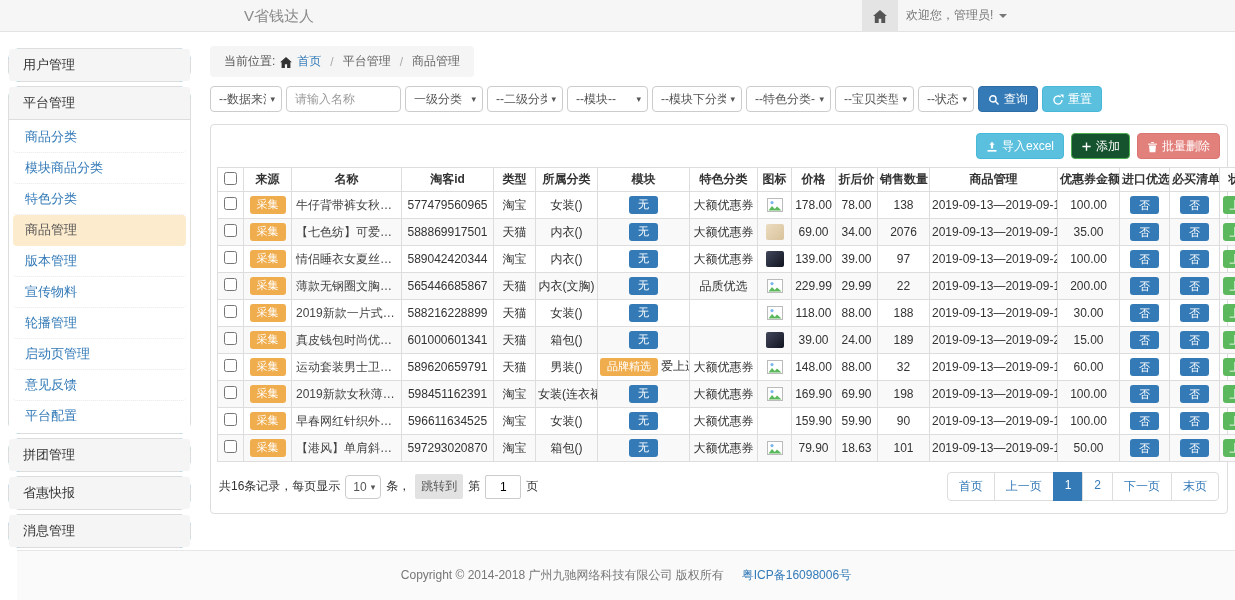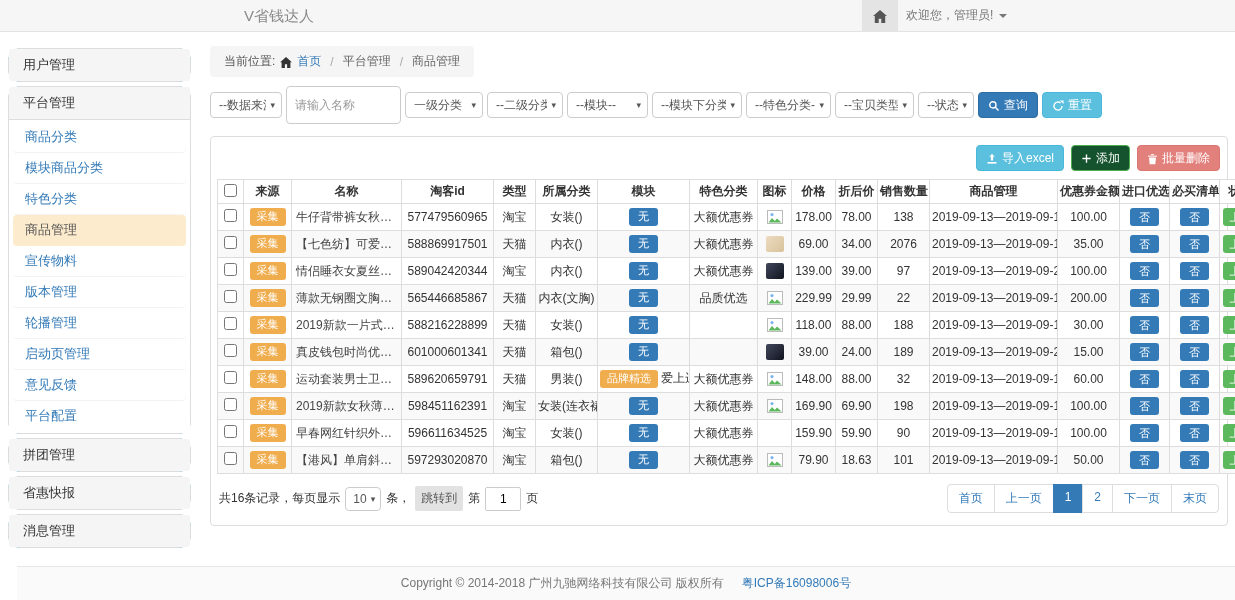--- a/index.html
+++ b/index.html
@@ -29,21 +29,21 @@
   .main{position:absolute;left:210px;top:46px;width:1018px}
   .breadcrumb{display:inline-flex;align-items:center;gap:5px;background:#f5f5f5;border-radius:4px;padding:7px 14px;font-size:12px;color:#555}
   .breadcrumb a{color:#337ab7}
   .bc-sep{color:#aaa;margin:0 4px}
   .bc-item{color:#666}
 
   .filters{display:flex;align-items:center;gap:4px;margin-top:9px}
   .sel-wrap{display:inline-flex;align-items:center;justify-content:space-between;height:26px;border:1px solid #ccc;border-radius:4px;background:#fff;padding:0 6px 0 8px;color:#555;font-size:12px;cursor:pointer;flex:none}
   .sel-label{white-space:nowrap;overflow:hidden}
   .sel-caret{font-size:9px;color:#555;margin-left:4px}
-  .name-input{width:115px;height:38px;border:1px solid #ccc;border-radius:4px;padding:0 8px;font-size:12px;color:#555;flex:none}
+  .name-input{width:115px;height:26px;border:1px solid #ccc;border-radius:4px;padding:0 8px;font-size:12px;color:#555;flex:none}
   .name-input::placeholder{color:#9b9b9b}
 
   .btn{display:inline-flex;align-items:center;gap:4px;height:26px;padding:0 9px;border:1px solid transparent;border-radius:4px;color:#fff;font-size:12px;cursor:pointer;white-space:nowrap}
   .btn-primary{background:#337ab7;border-color:#2e6da4}
   .btn-info{background:#5bc0de;border-color:#46b8da}
   .btn-success{background:#14532d;border-color:#4cae4c}
   .btn-danger-light{background:#e2807c;border-color:#db7572}
 
   .panel{margin-top:12px;background:#fff;border:1px solid #ddd;border-radius:4px;padding:7px 6px 12px}
   .toolbar{display:flex;justify-content:flex-end;gap:7px;padding:1px 1px 8px}
@@ -69,21 +69,21 @@
   .pager-left{display:flex;align-items:center;gap:5px;color:#333;font-size:12px}
   .per-page{height:24px;padding:0 5px 0 7px}
   .jump-btn{background:#e2e2e2;color:#555;padding:4px 6px;border-radius:2px;font-size:12px;cursor:pointer}
   .jump-input{width:36px;height:24px;border:1px solid #ccc;text-align:center;font-size:12px;border-radius:2px}
   .pager-right{display:flex}
   .page-btn{border:1px solid #ddd;background:#fff;color:#337ab7;padding:5px 11px;font-size:12px;margin-left:-1px;cursor:pointer}
   .page-btn:first-child{border-radius:4px 0 0 4px;margin-left:0}
   .page-btn:last-child{border-radius:0 4px 4px 0}
   .page-btn.active{background:#337ab7;color:#fff;border-color:#337ab7}
 
-  .footer{position:absolute;left:17px;right:0;bottom:0;height:34px;background:#fafafa;border-top:1px solid #e7e7e7;display:flex;align-items:center;justify-content:center;gap:18px;font-size:12px;color:#777}
+  .footer{position:absolute;left:17px;right:0;bottom:0;height:50px;background:#fafafa;border-top:1px solid #e7e7e7;display:flex;align-items:center;justify-content:center;gap:18px;font-size:12px;color:#777}
   .footer a{color:#337ab7}
 </style>
 </head>
 <body>
 
 <div class="topbar">
   <div class="brand">V省钱达人</div>
   <div class="home-btn">
     <span class="ic"><svg width="14" height="13" viewBox="0 0 16 15" fill="#555">
           <path d="M8 0 L16 7 H14 V15 H9.5 V10 H6.5 V15 H2 V7 H0 Z"></path>
@@ -100,22 +100,22 @@
       <div class="menu-group">
         <div class="menu-group-header">用户管理</div>
       </div>
       <div class="menu-group expanded">
         <div class="menu-group-header">平台管理</div>
         <div class="menu-sub">
           <div class="menu-item">商品分类</div>
           <div class="menu-item">模块商品分类</div>
           <div class="menu-item">特色分类</div>
           <div class="menu-item active">商品管理</div>
+          <div class="menu-item">版本管理</div>
           <div class="menu-item">宣传物料</div>
-          <div class="menu-item">版本管理</div>
           <div class="menu-item">轮播管理</div>
           <div class="menu-item">启动页管理</div>
           <div class="menu-item">意见反馈</div>
           <div class="menu-item">平台配置</div>
         </div>
       </div>
       <div class="menu-group">
         <div class="menu-group-header">拼团管理</div>
       </div>
       <div class="menu-group">

